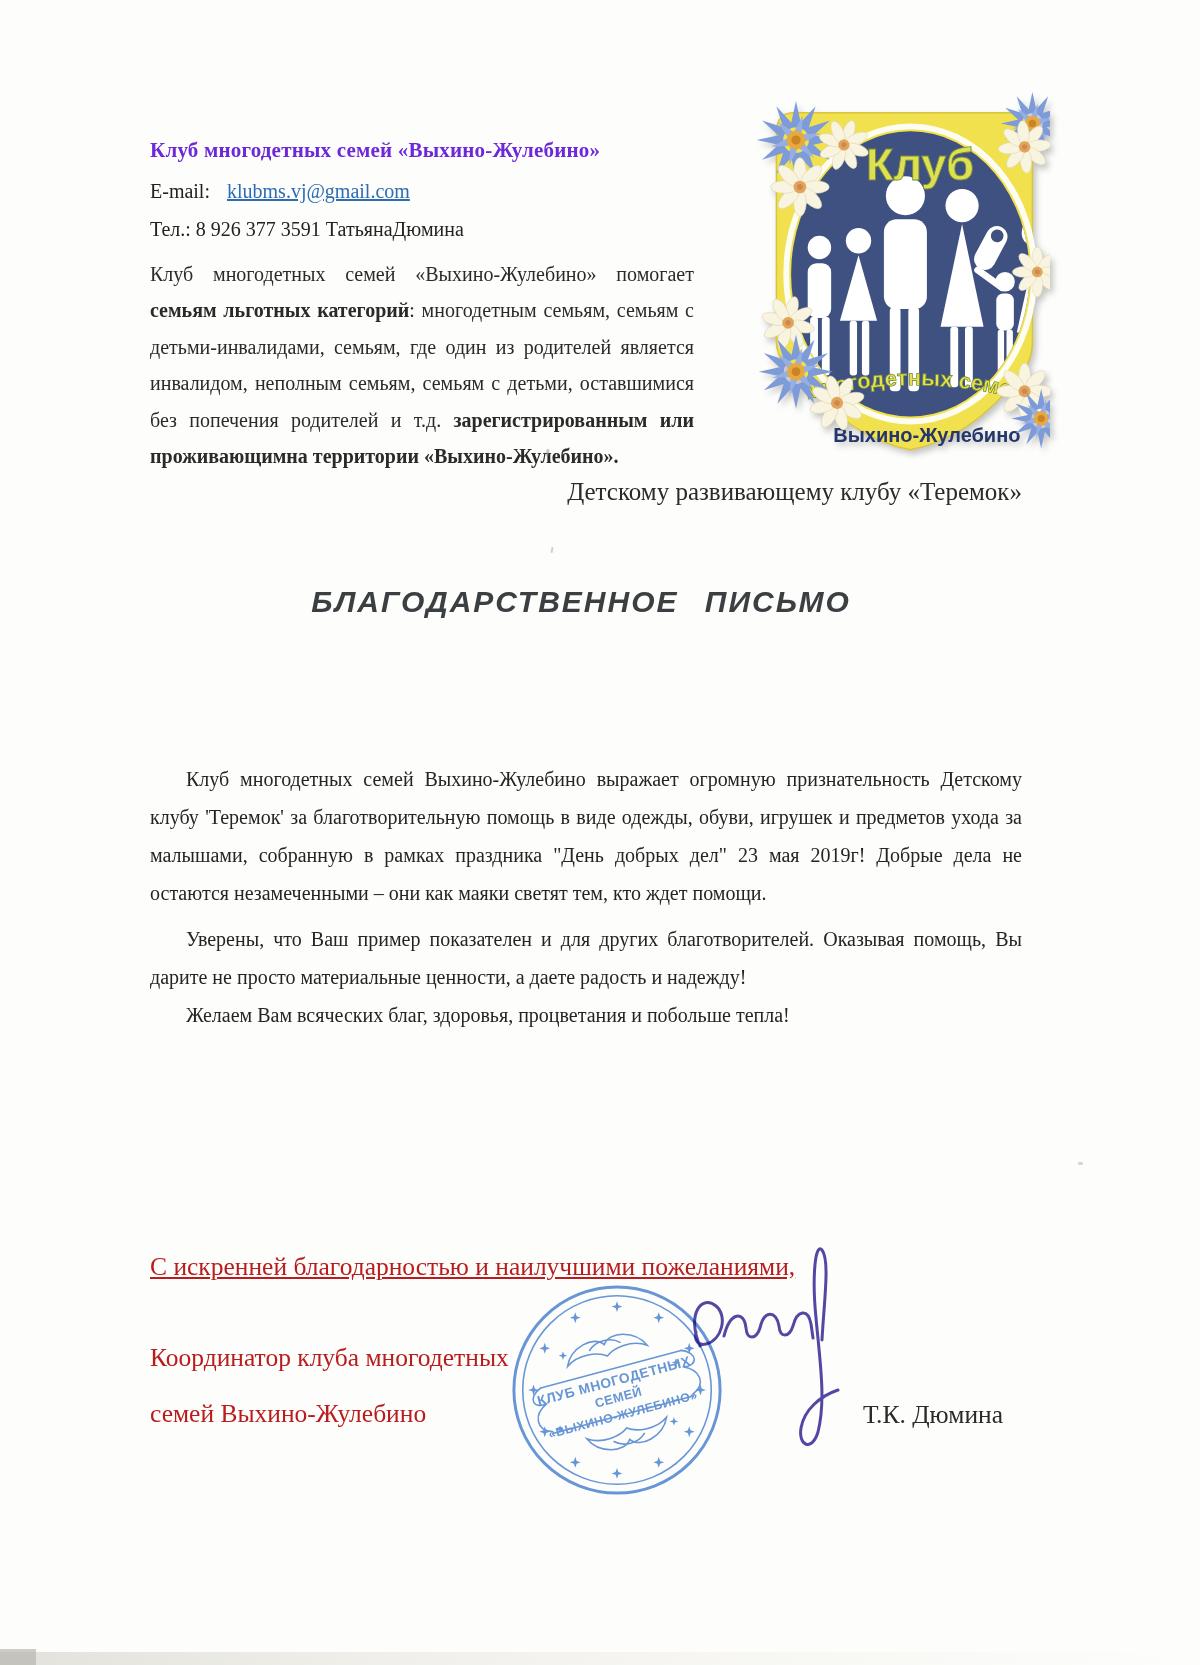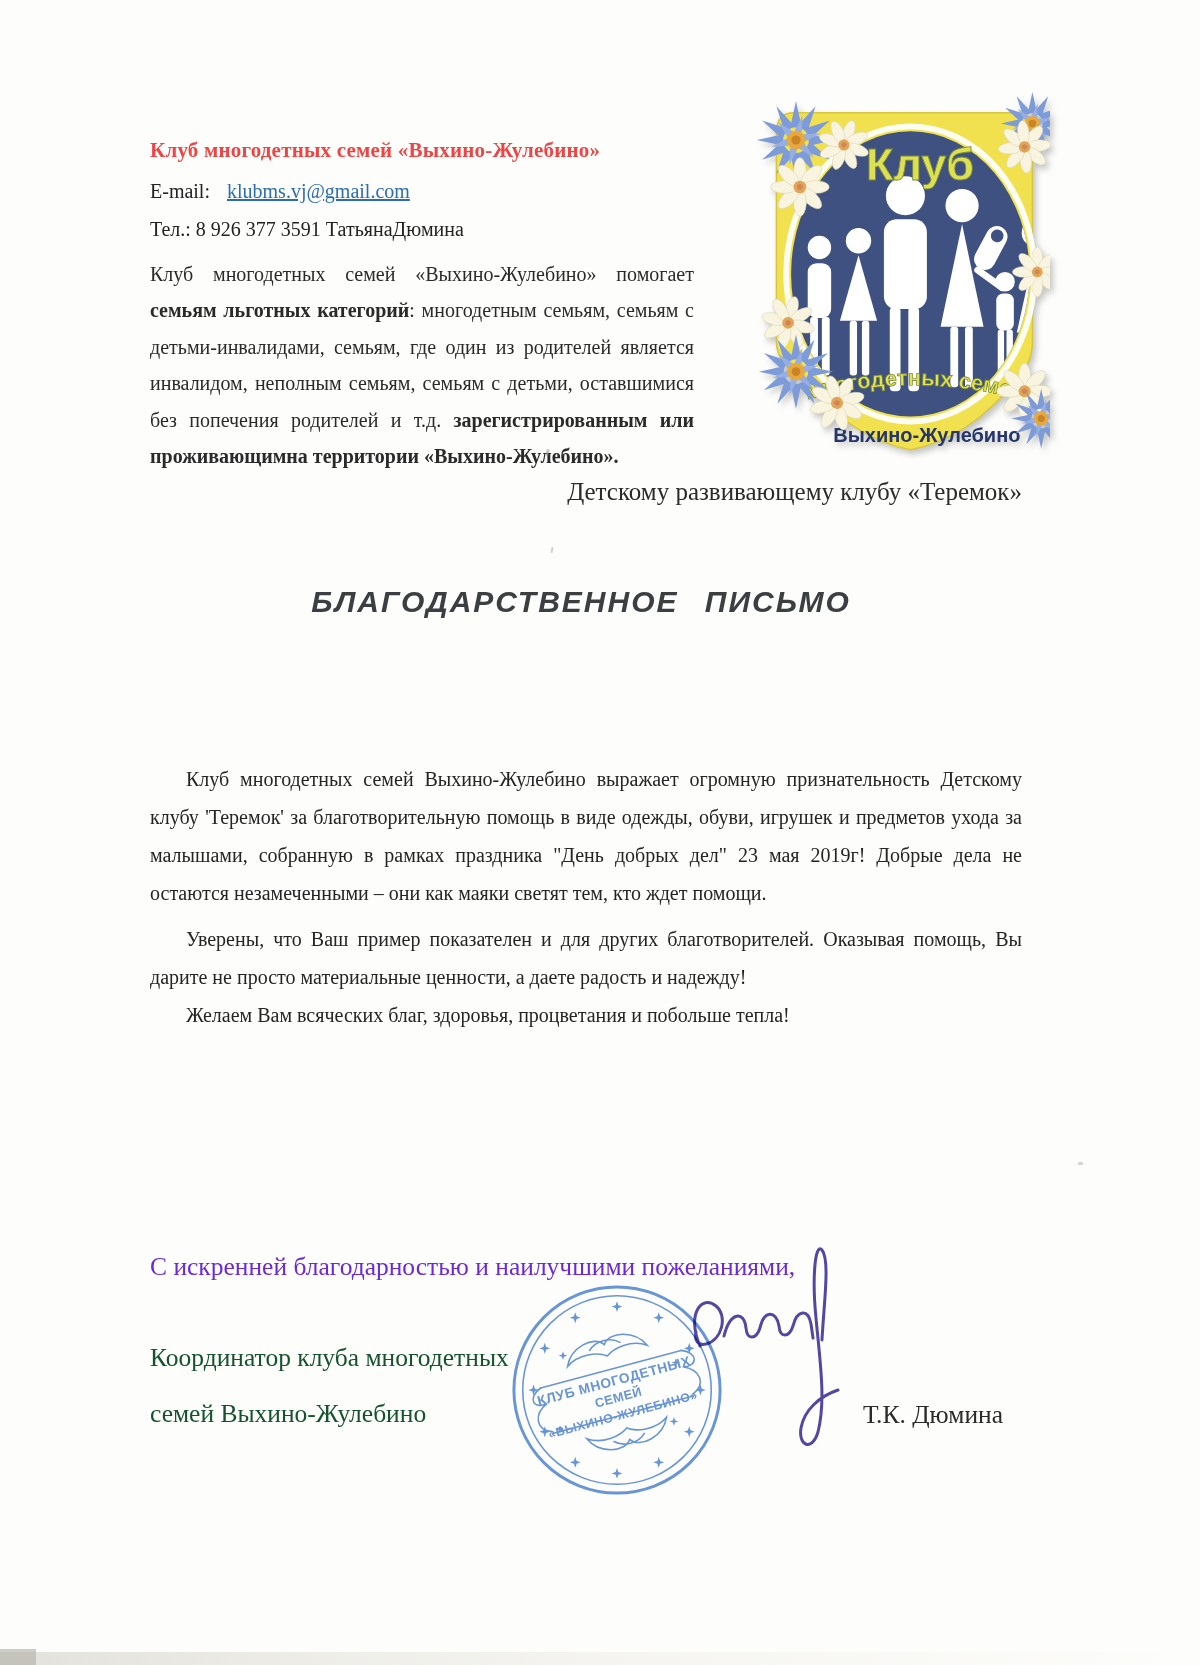--- a/index.html
+++ b/index.html
@@ -5,40 +5,40 @@
 <style>
   * { margin:0; padding:0; box-sizing:border-box; }
   html,body { background:#ffffff; }
   .page {
     position:relative; width:1200px; height:1665px;
     background:#fdfdfb; overflow:hidden;
     font-family:"Liberation Serif", serif; color:#262626;
   }
   
   .letterhead { position:absolute; left:150px; top:138px; width:544px; }
-  .org-name { font-size:21px; font-weight:700; color:#ef4444; margin-bottom:17px; letter-spacing:.2px; }
+  .org-name { font-size:21px; font-weight:700; color:#6d28d9; margin-bottom:17px; letter-spacing:.2px; }
   .contact-line { font-size:20px; margin-bottom:15px; color:#222; }
   .email-link { text-decoration:underline;margin-left:12px; }
   .about { font-size:20px; line-height:36.4px; text-align:justify; color:#2a2a2a; }
   .bi { font-weight:700; }
   
   .logo { position:absolute; left:710px; top:82px; width:340px; height:378px;
           filter:drop-shadow(3px 4px 3px rgba(90,90,90,.35)); }
   
   .addressee { position:absolute; top:478px; right:178px; font-size:25px; color:#2a2a2a; }
   .doc-title { position:absolute; left:0; top:585px; width:1162px; text-align:center;
     font-family:"Liberation Sans", sans-serif; font-weight:700; font-style:italic;
     font-size:30px; letter-spacing:2px; word-spacing:16px; color:#3c3f42; }
   
   .body-text { position:absolute; left:150px; top:760px; width:872px;
     font-size:20px; line-height:38px; text-align:justify; color:#242424; }
   .body-text p { text-indent:36px; }
   .body-text p.gap { margin-bottom:8px; }
-  .closing { position:absolute; left:150px; top:1252px; font-size:25.5px; color:#6d28d9; }
-  .sig-role { position:absolute; left:150px; top:1330px; font-size:25.5px; line-height:56px; color:#14532d; }
+  .closing { position:absolute; left:150px; top:1252px; font-size:25.5px; color:#b91c1c;text-decoration:underline; }
+  .sig-role { position:absolute; left:150px; top:1330px; font-size:25.5px; line-height:56px; color:#b91c1c; }
   .signer-name { position:absolute; left:863px; top:1400px; font-size:25.5px; color:#2a2a2a; }
   
   .stamp { position:absolute; left:509px; top:1282px; width:216px; height:216px;
            opacity:.85; mix-blend-mode:multiply; }
   .signature { position:absolute; left:672px; top:1244px; width:192px; height:216px;
            opacity:.95; mix-blend-mode:multiply; }
   
   .speck { position:absolute; background:#9a9a94; border-radius:1px; }
   .speck.s1 { left:546px; top:449px; width:3px; height:7px; opacity:.55; transform:rotate(14deg); }
   .speck.s2 { left:551px; top:547px; width:2px; height:6px; opacity:.45; transform:rotate(10deg); }

